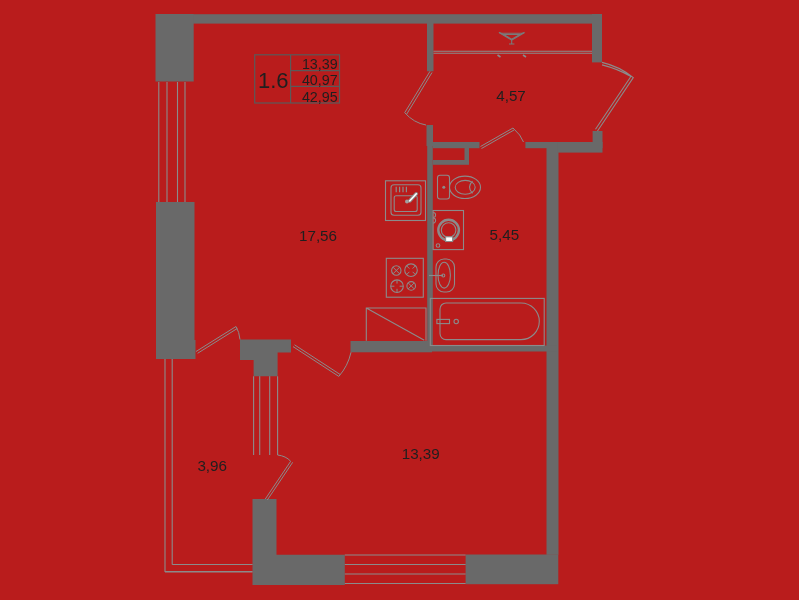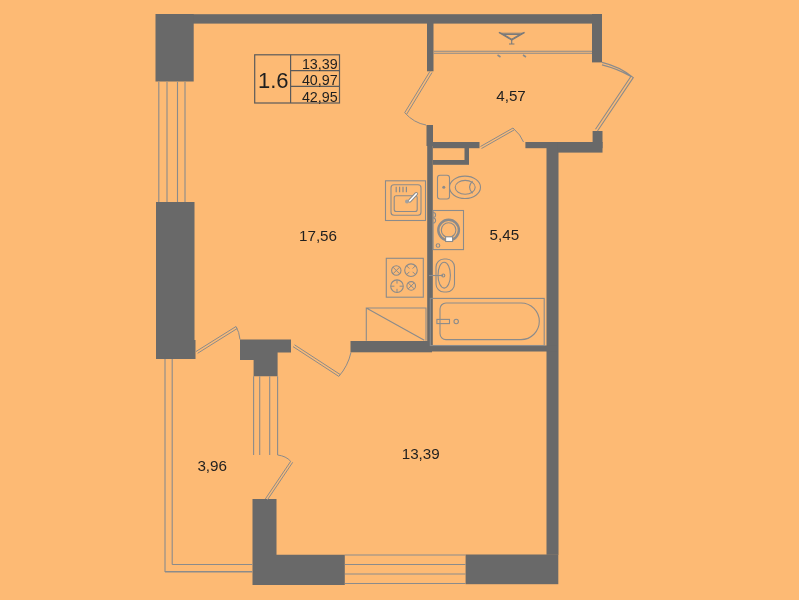--- a/index.html
+++ b/index.html
@@ -1,16 +1,16 @@
 <!DOCTYPE html>
 <html><head>
 <meta charset="utf-8">
 <style>
   html,body{margin:0;padding:0;background:#ffffff;}
-  .wrap{width:799px;height:600px;position:relative;overflow:hidden;background:#fdba74;}
+  .wrap{width:799px;height:600px;position:relative;overflow:hidden;background:#b91c1c;}
   svg{position:absolute;left:0;top:0;}
   text{font-family:"Liberation Sans",sans-serif;fill:#1f1f1f;}
 </style>
 </head>
 <body>
 <div class="wrap">
 <svg width="799" height="600" viewBox="0 0 799 600">
   <g id="walls" fill="#696969" stroke="none">
 
     <rect x="156" y="14.2" width="446" height="9.4"></rect>

